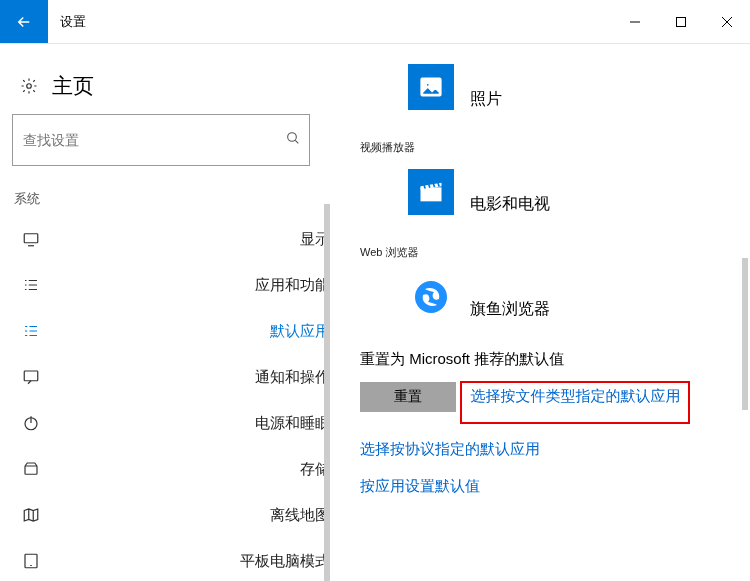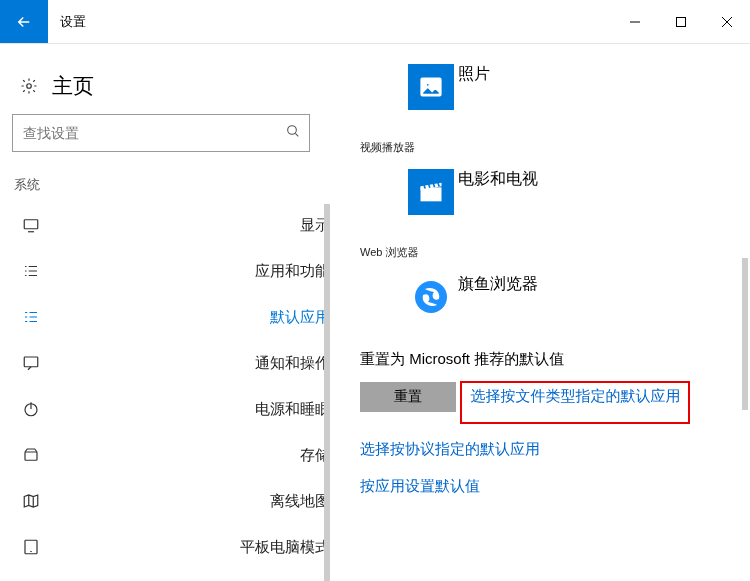--- a/index.html
+++ b/index.html
@@ -8,31 +8,31 @@
 .titlebar { height: 44px; display: flex; align-items: stretch; border-bottom: 1px solid #e5e5e5; }
 .back-btn { width: 48px; background: #0078d7; color: #fff; display: flex; align-items: center; justify-content: center; }
 .title-text { flex: 1; display: flex; align-items: center; padding-left: 12px; font-size: 13px; }
 .win-btn { width: 46px; display: flex; align-items: center; justify-content: center; color: #000; }
 .win-btn svg { width: 10px; height: 10px; }
 
 .content { display: flex; height: calc(100% - 32px); }
 
 .sidebar { width: 330px; padding: 20px 0 0 12px; position: relative; }
 .home-row { display: flex; align-items: center; padding: 8px 8px 14px 8px; gap: 14px; font-size: 21px; }
-.search-box { margin: 0 20px 0 0; border: 1px solid #999; height: 38px; display: flex; align-items: center; padding: 0 8px 0 10px; }
+.search-box { margin: 0 20px 0 0; border: 1px solid #999; height: 52px; display: flex; align-items: center; padding: 0 8px 0 10px; }
 .search-box input { flex: 1; border: 0; outline: 0; font-size: 14px; background: transparent; }
 .cat-label { padding: 24px 0 8px 2px; font-size: 13px; color: #555; }
 .nav-item { display: flex; align-items: center; height: 46px; gap: 16px; padding-left: 10px; font-size: 15px; color: #222; cursor: pointer; justify-content: space-between; }
 .nav-item.active { color: #0078d7; }
 .nav-item.active .nav-icon { color: #0078d7; }
 .nav-icon { width: 18px; display: flex; justify-content: center; color: #333; }
 .sidebar-scroll { position: absolute; right: 0; top: 160px; bottom: 0; width: 6px; background: #ccc; }
 
 .main { flex: 1; padding: 20px 0 0 30px; position: relative; overflow: hidden; }
-.app-row { display: flex; align-items: flex-start; gap: 4px; margin-bottom: 30px; padding-left: 48px; }
+.app-row { display: flex; align-items: flex-end; gap: 16px; margin-bottom: 30px; padding-left: 48px; }
 .app-tile { width: 46px; height: 46px; background: #0078d7; display: flex; align-items: center; justify-content: center; color: #fff; }
 .app-tile.white { background: #fff; }
 .section-label { font-size: 11px; margin-bottom: 14px; color: #222; }
 .reset-label { font-size: 15px; margin: 10px 0 12px 0; }
 .reset-btn { display: inline-block; padding: 6px 34px; background: #a3a3a3; font-size: 14px; margin-bottom: 28px; cursor: pointer; }
 .link { color: #0066cc; font-size: 15px; margin-bottom: 18px; cursor: pointer; display: block; }
 .highlight-box { border: 2px solid #e60000; padding: 4px 8px; display: inline-block; margin-bottom: 14px; }
 .highlight-box .link { margin-bottom: 12px; }
 .main-scroll { position: absolute; right: 2px; top: 214px; width: 6px; height: 152px; background: #ccc; }
 </style>

